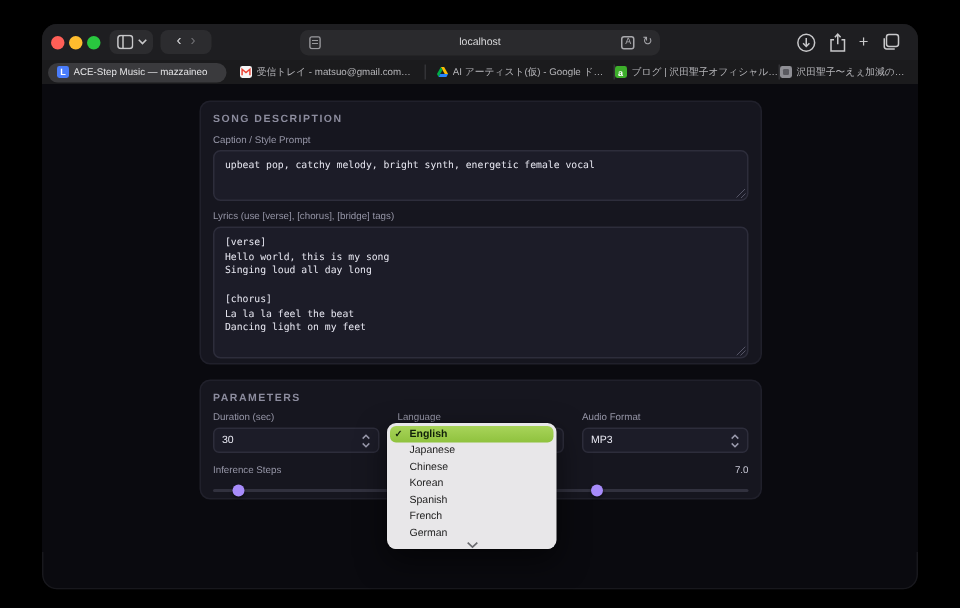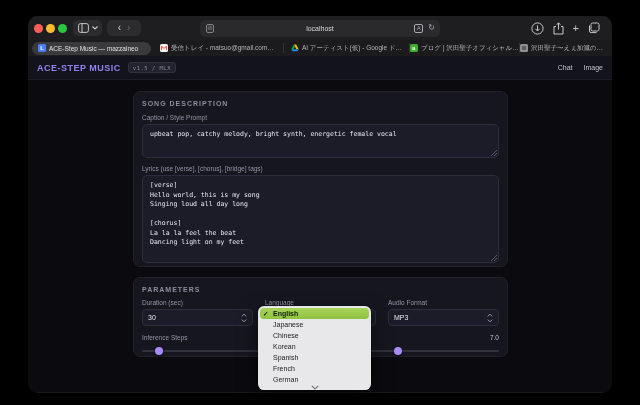--- a/index.html
+++ b/index.html
@@ -174,28 +174,20 @@
     </div>
     <div class="tab" style="flex:1">
       <svg class="fav" width="8" height="8" viewBox="0 0 8 8">
         <rect width="8" height="8" rx="1.6" fill="#8e8e94"></rect>
         <rect x="2" y="2" width="4" height="4" rx="0.8" fill="#5a5a60"></rect>
       </svg>
       <span class="tab-title">沢田聖子〜えぇ加減のお年玉ツアー…</span>
     </div>
   </div>
 
-  <div class="appheader">
-    <span class="app-title">ACE-STEP MUSIC</span>
-    <span class="badge">v1.5 / MLX</span>
-    <span class="header-links">
-      <span class="header-link">Chat</span>
-      <span class="header-link">Image</span>
-    </span>
-  </div>
 
   <div class="content">
 
     <div class="card song">
       <div class="sec-title">SONG DESCRIPTION</div>
       <div class="field-label">Caption / Style Prompt</div>
       <div class="ta-wrap">
         <textarea class="ta-caption" spellcheck="false" style="">upbeat pop, catchy melody, bright synth, energetic female vocal</textarea>
         <div class="resize-handle"></div>
       </div>

